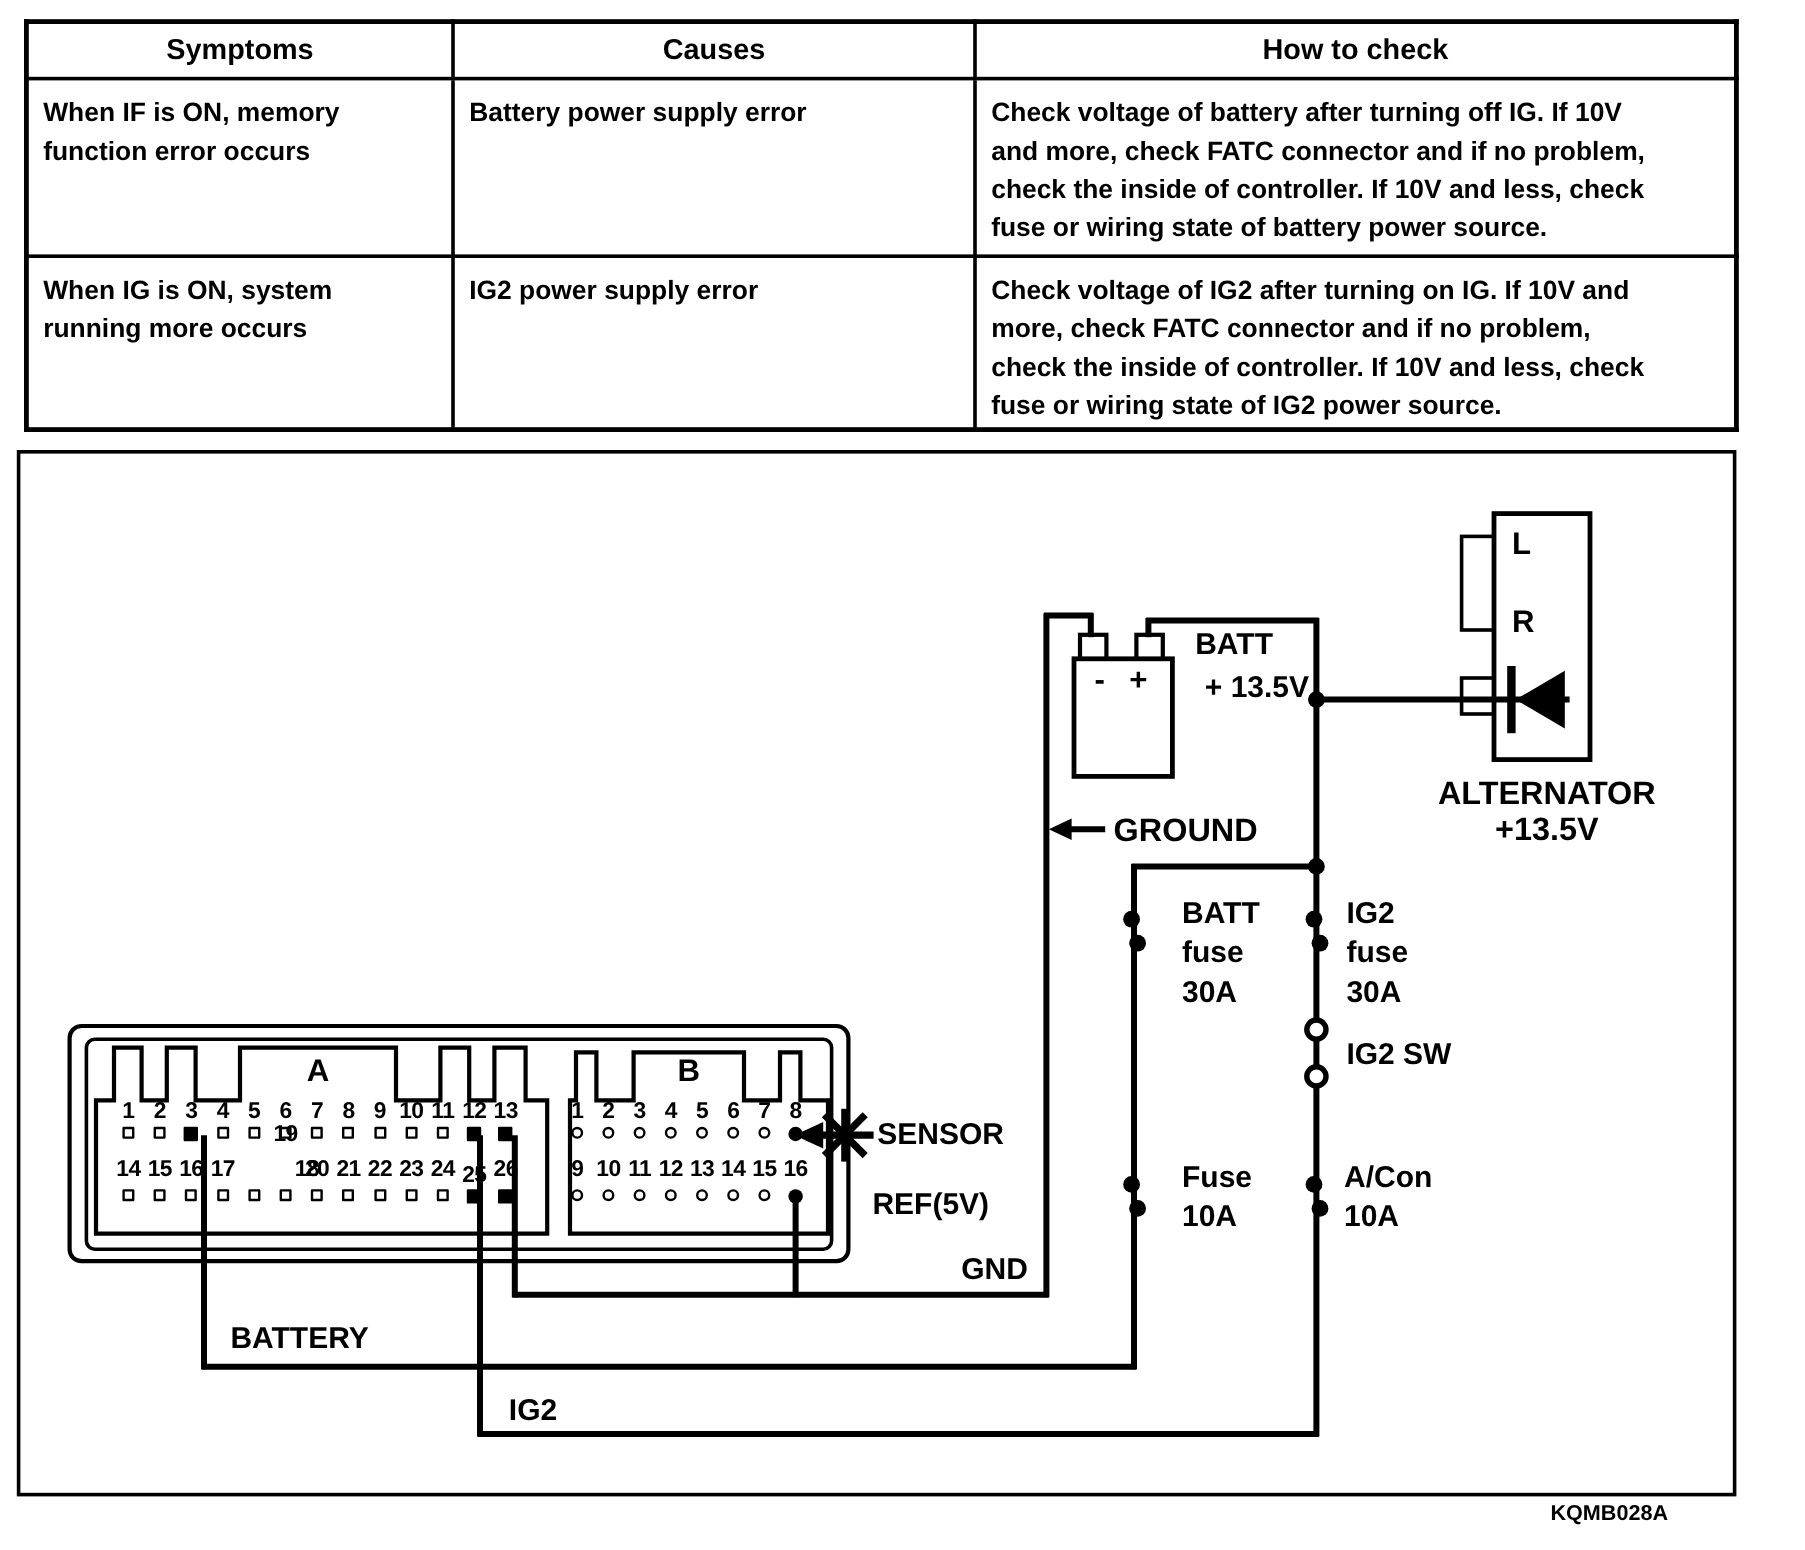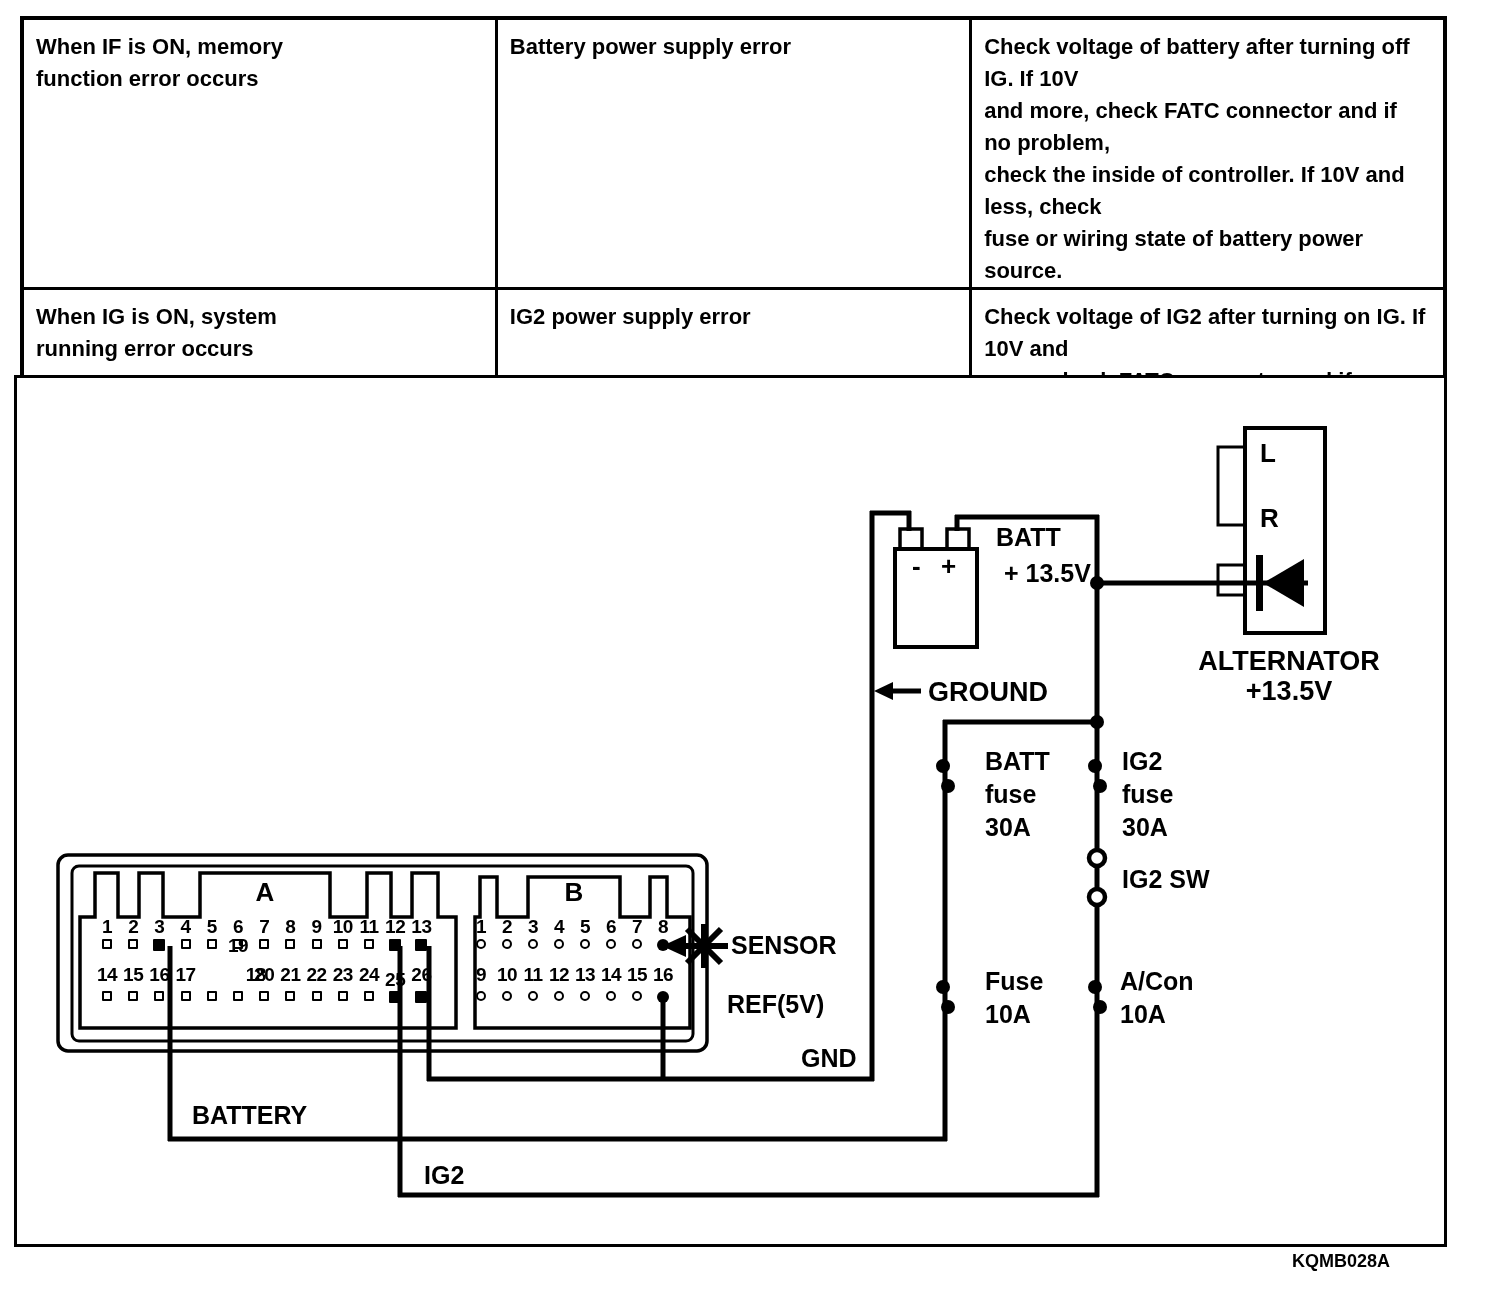--- a/index.html
+++ b/index.html
@@ -34,32 +34,37 @@
   .pin-mark.sq{border-radius:1px;}
   .pin-mark.filled{background:#000;border-width:0;width:12px;height:12px;}
 </style>
 </head>
 <body>
 
 <div class="page">
 
   <table class="sym">
     <tbody>
+        <tr>
+      <th class="c1">Symptoms</th>
+      <th class="c2">Causes</th>
+      <th class="c3">How to check</th>
+    </tr>
     <tr class="r1">
       <td>When IF is ON, memory
 function error occurs</td>
       <td>Battery power supply error</td>
       <td>Check voltage of battery after turning off IG. If 10V
 and more, check FATC connector and if no problem,
 check the inside of controller. If 10V and less, check
 fuse or wiring state of battery power source.</td>
     </tr>
     <tr class="r2">
       <td>When IG is ON, system
-running error occurs</td>
+running more occurs</td>
       <td>IG2 power supply error</td>
       <td>Check voltage of IG2 after turning on IG. If 10V and
 more, check FATC connector and if no problem,
 check the inside of controller. If 10V and less, check
 fuse or wiring state of IG2 power source.</td>
     </tr>
   </tbody>
     </table>
 
   <div class="diagram"></div>

